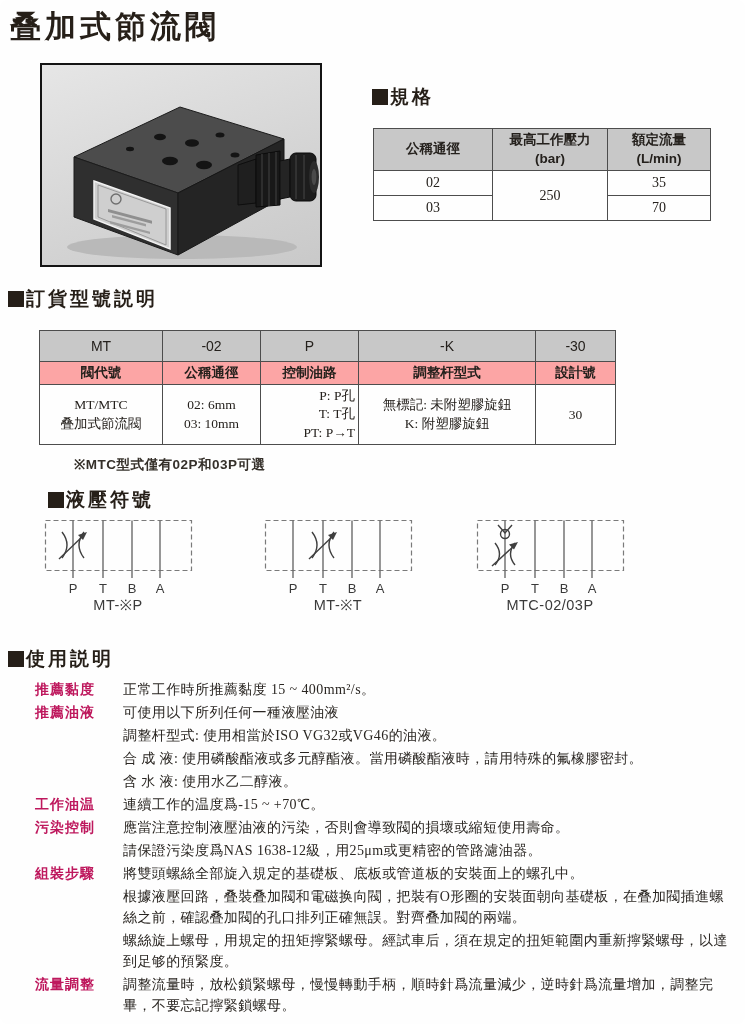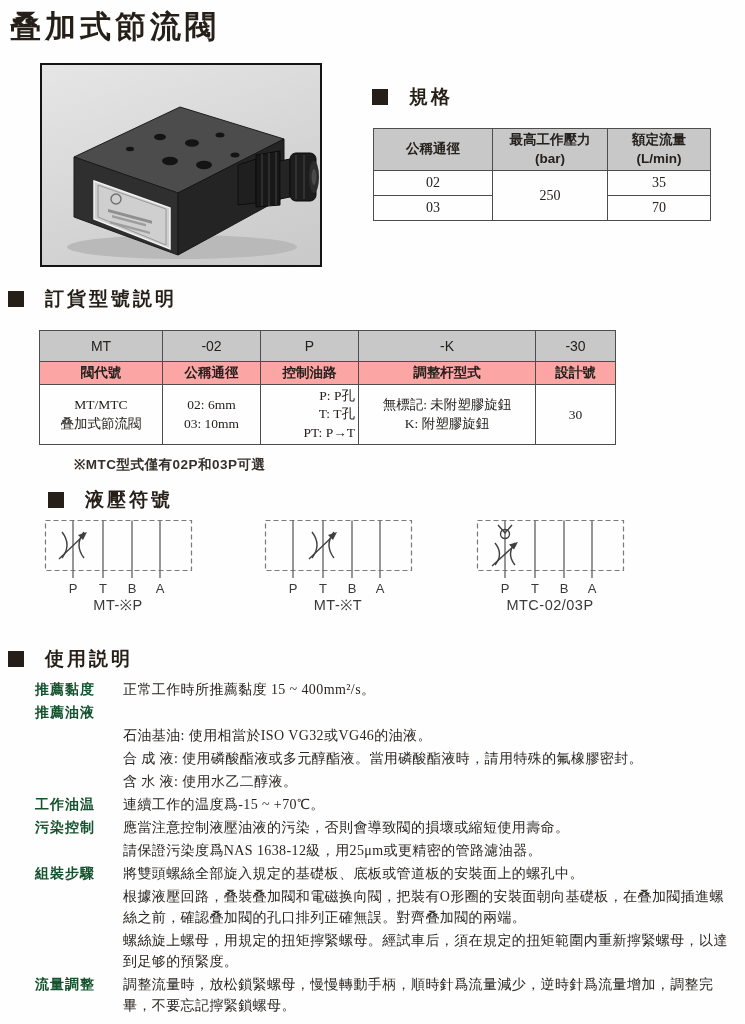--- a/index.html
+++ b/index.html
@@ -3,21 +3,21 @@
 <meta charset="utf-8">
 <style>
   html,body{margin:0;padding:0;background:#ffffff;}
   .page{position:relative;width:745px;height:1024px;background:#fefefe;overflow:hidden;
         font-family:"Liberation Serif", serif;color:#2e2a26;border-radius:8px;}
   .abs{position:absolute;}
 
   
   .doc-title{left:10px;top:6px;font-family:"Liberation Sans", sans-serif;
              font-weight:bold;font-size:31px;letter-spacing:4px;color:#261f18;}
-  .sec-head{display:flex;align-items:center;gap:21px;font-family:"Liberation Sans", sans-serif;
+  .sec-head{display:flex;align-items:center;gap:2px;font-family:"Liberation Sans", sans-serif;
             font-weight:bold;font-size:19px;letter-spacing:3px;color:#261f18;}
   .sq{width:16px;height:16px;background:#261f18;flex:0 0 auto;}
 
   
   .photo{left:40px;top:63px;width:282px;height:204px;border:2px solid #141414;
          background:linear-gradient(160deg,#e6e6e6 0%,#d4d4d4 60%,#c9c9c9 100%);box-sizing:border-box;}
 
   
   table{border-collapse:collapse;table-layout:fixed;}
   td,th{border:1.6px solid #4d4d4d;text-align:center;vertical-align:middle;
@@ -42,21 +42,21 @@
   .cap-t{font-size:14.5px;letter-spacing:0.5px;}
   .ln{stroke:#6a6a6a;stroke-width:1.4;fill:none;}
   .dash{stroke:#7a7a7a;stroke-width:1.2;fill:none;stroke-dasharray:5 3;}
   .symstroke{stroke:#3f3f3f;stroke-width:1.4;fill:none;}
   .symfill{fill:#3f3f3f;stroke:none;}
 
   
   .usage{left:35px;top:679px;width:694px;}
   .u-row{display:flex;align-items:flex-start;margin-bottom:2px;}
   .u-label{flex:0 0 88px;font-family:"Liberation Sans", sans-serif;font-weight:bold;
-           font-size:14px;color:#14532d;letter-spacing:1px;line-height:21px;}
+           font-size:14px;color:#be185d;letter-spacing:1px;line-height:21px;}
   .u-text{flex:1;font-size:14px;line-height:21px;color:#2a2622;letter-spacing:0.4px;}
 </style>
 </head>
 <body>
 
 <div class="page">
 
   <div class="abs doc-title">叠加式節流閥</div>
 
   <div class="abs photo">
@@ -250,24 +250,25 @@
     <span>使用説明</span>
   </div>
 
   <div class="abs usage">
     <div class="u-row">
       <div class="u-label">推薦黏度</div>
       <div class="u-text">正常工作時所推薦黏度  15 ~ 400mm²/s。</div>
     </div>
     <div class="u-row">
       <div class="u-label">推薦油液</div>
-    </div>
-    <div class="u-row">
-      <div class="u-label"></div>
-      <div class="u-text">石油基油:  使用相當於ISO  VG32或VG46的油液。</div>
+      <div class="u-text">可使用以下所列任何一種液壓油液</div>
+    </div>
+    <div class="u-row">
+      <div class="u-label"></div>
+      <div class="u-text">調整杆型式:  使用相當於ISO  VG32或VG46的油液。</div>
     </div>
     <div class="u-row">
       <div class="u-label"></div>
       <div class="u-text">合 成 液:  使用磷酸酯液或多元醇酯液。當用磷酸酯液時，請用特殊的氟橡膠密封。</div>
     </div>
     <div class="u-row">
       <div class="u-label"></div>
       <div class="u-text">含 水 液:  使用水乙二醇液。</div>
     </div>
     <div class="u-row">

